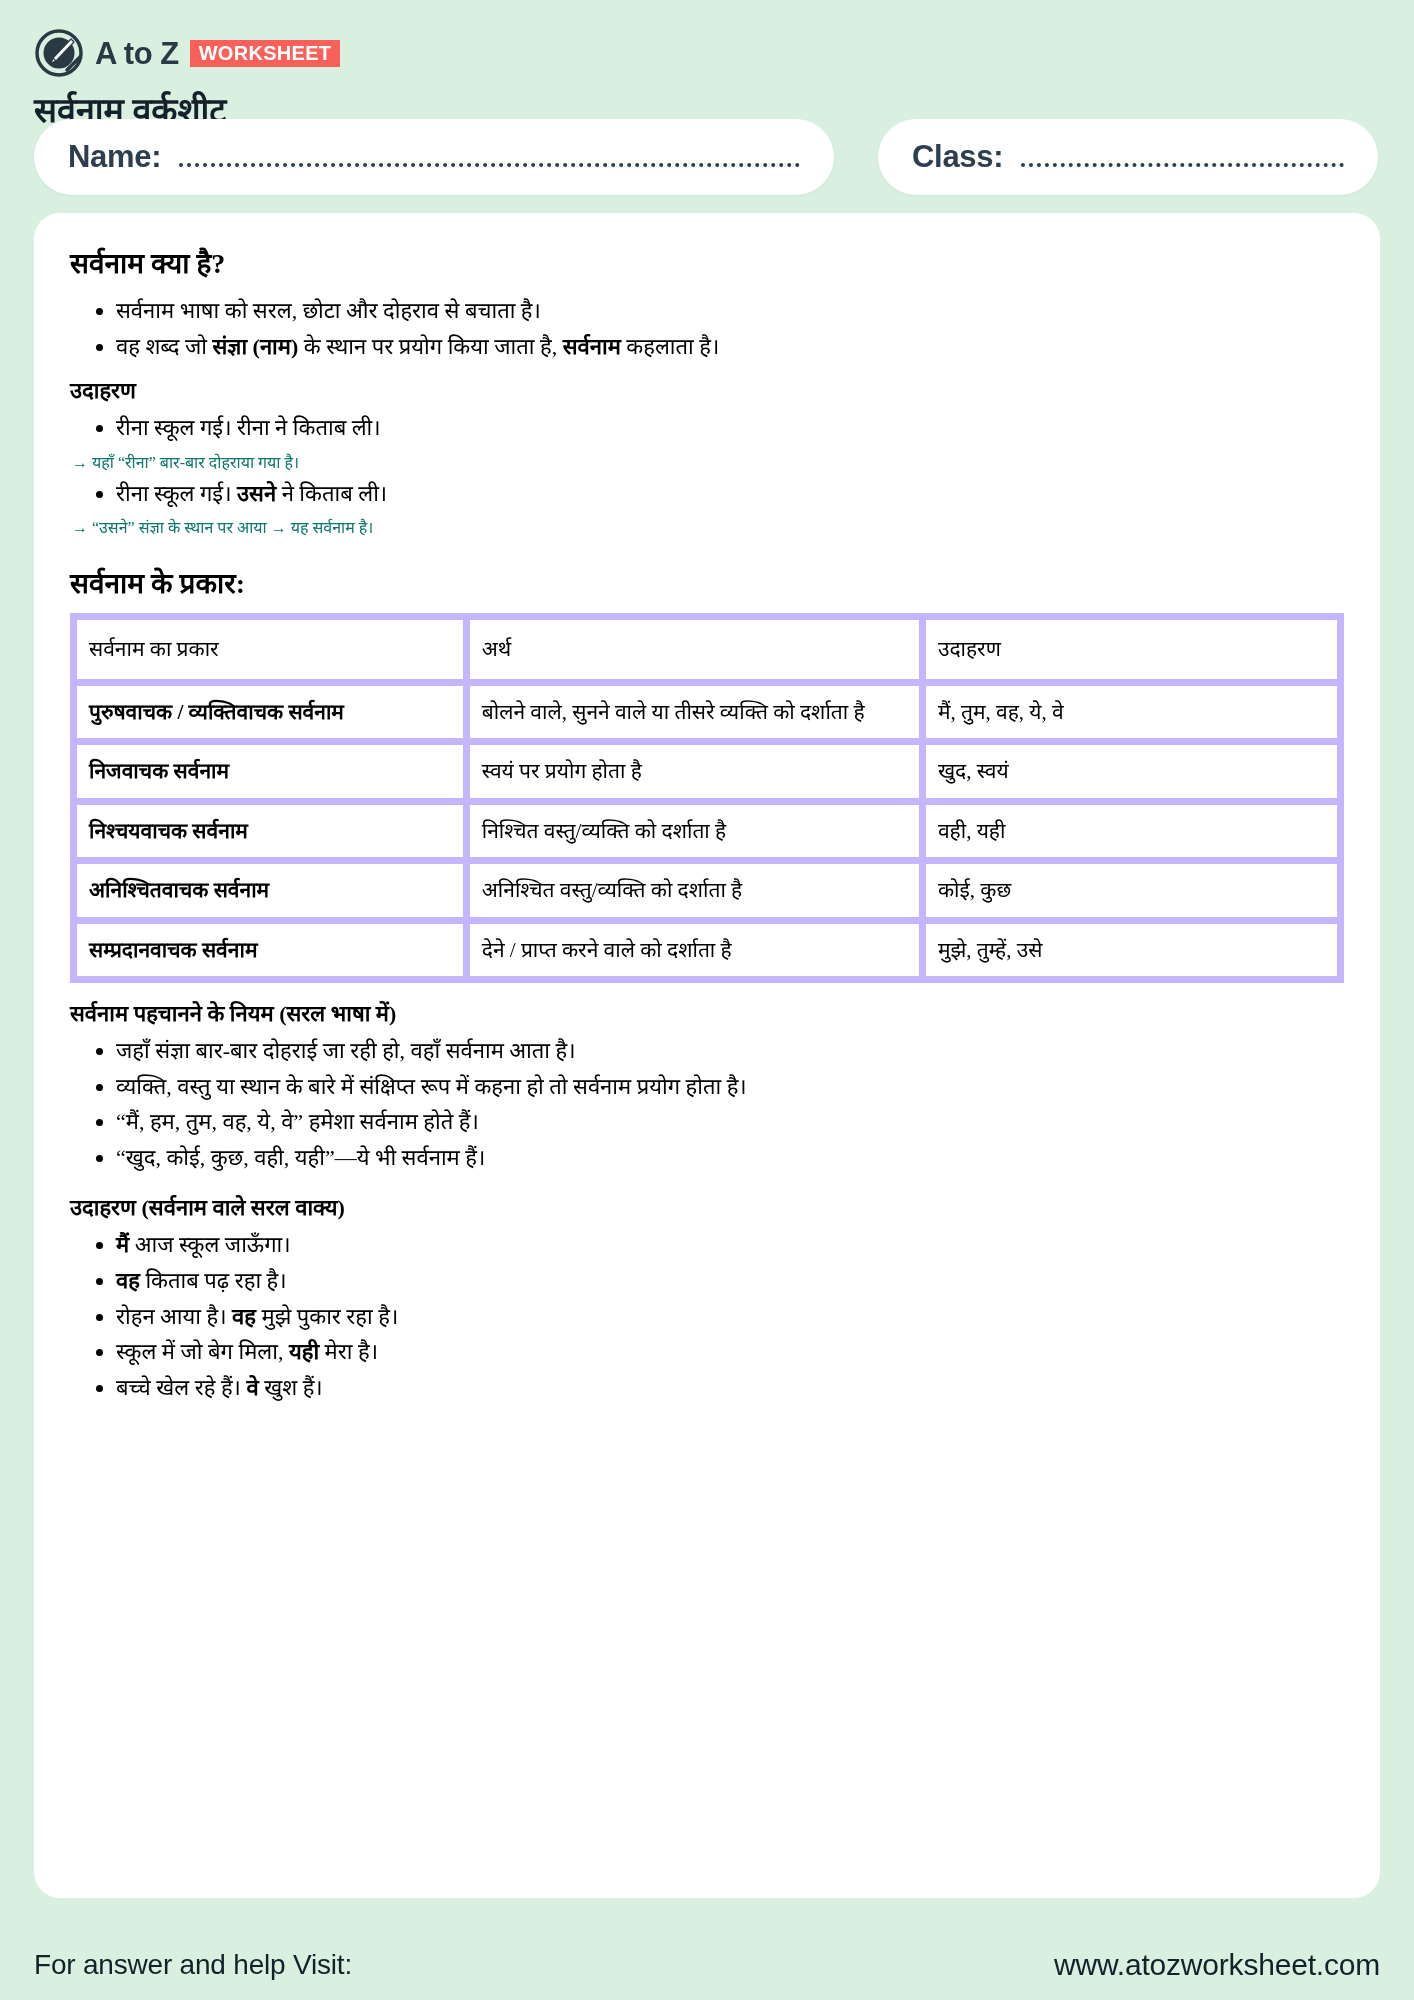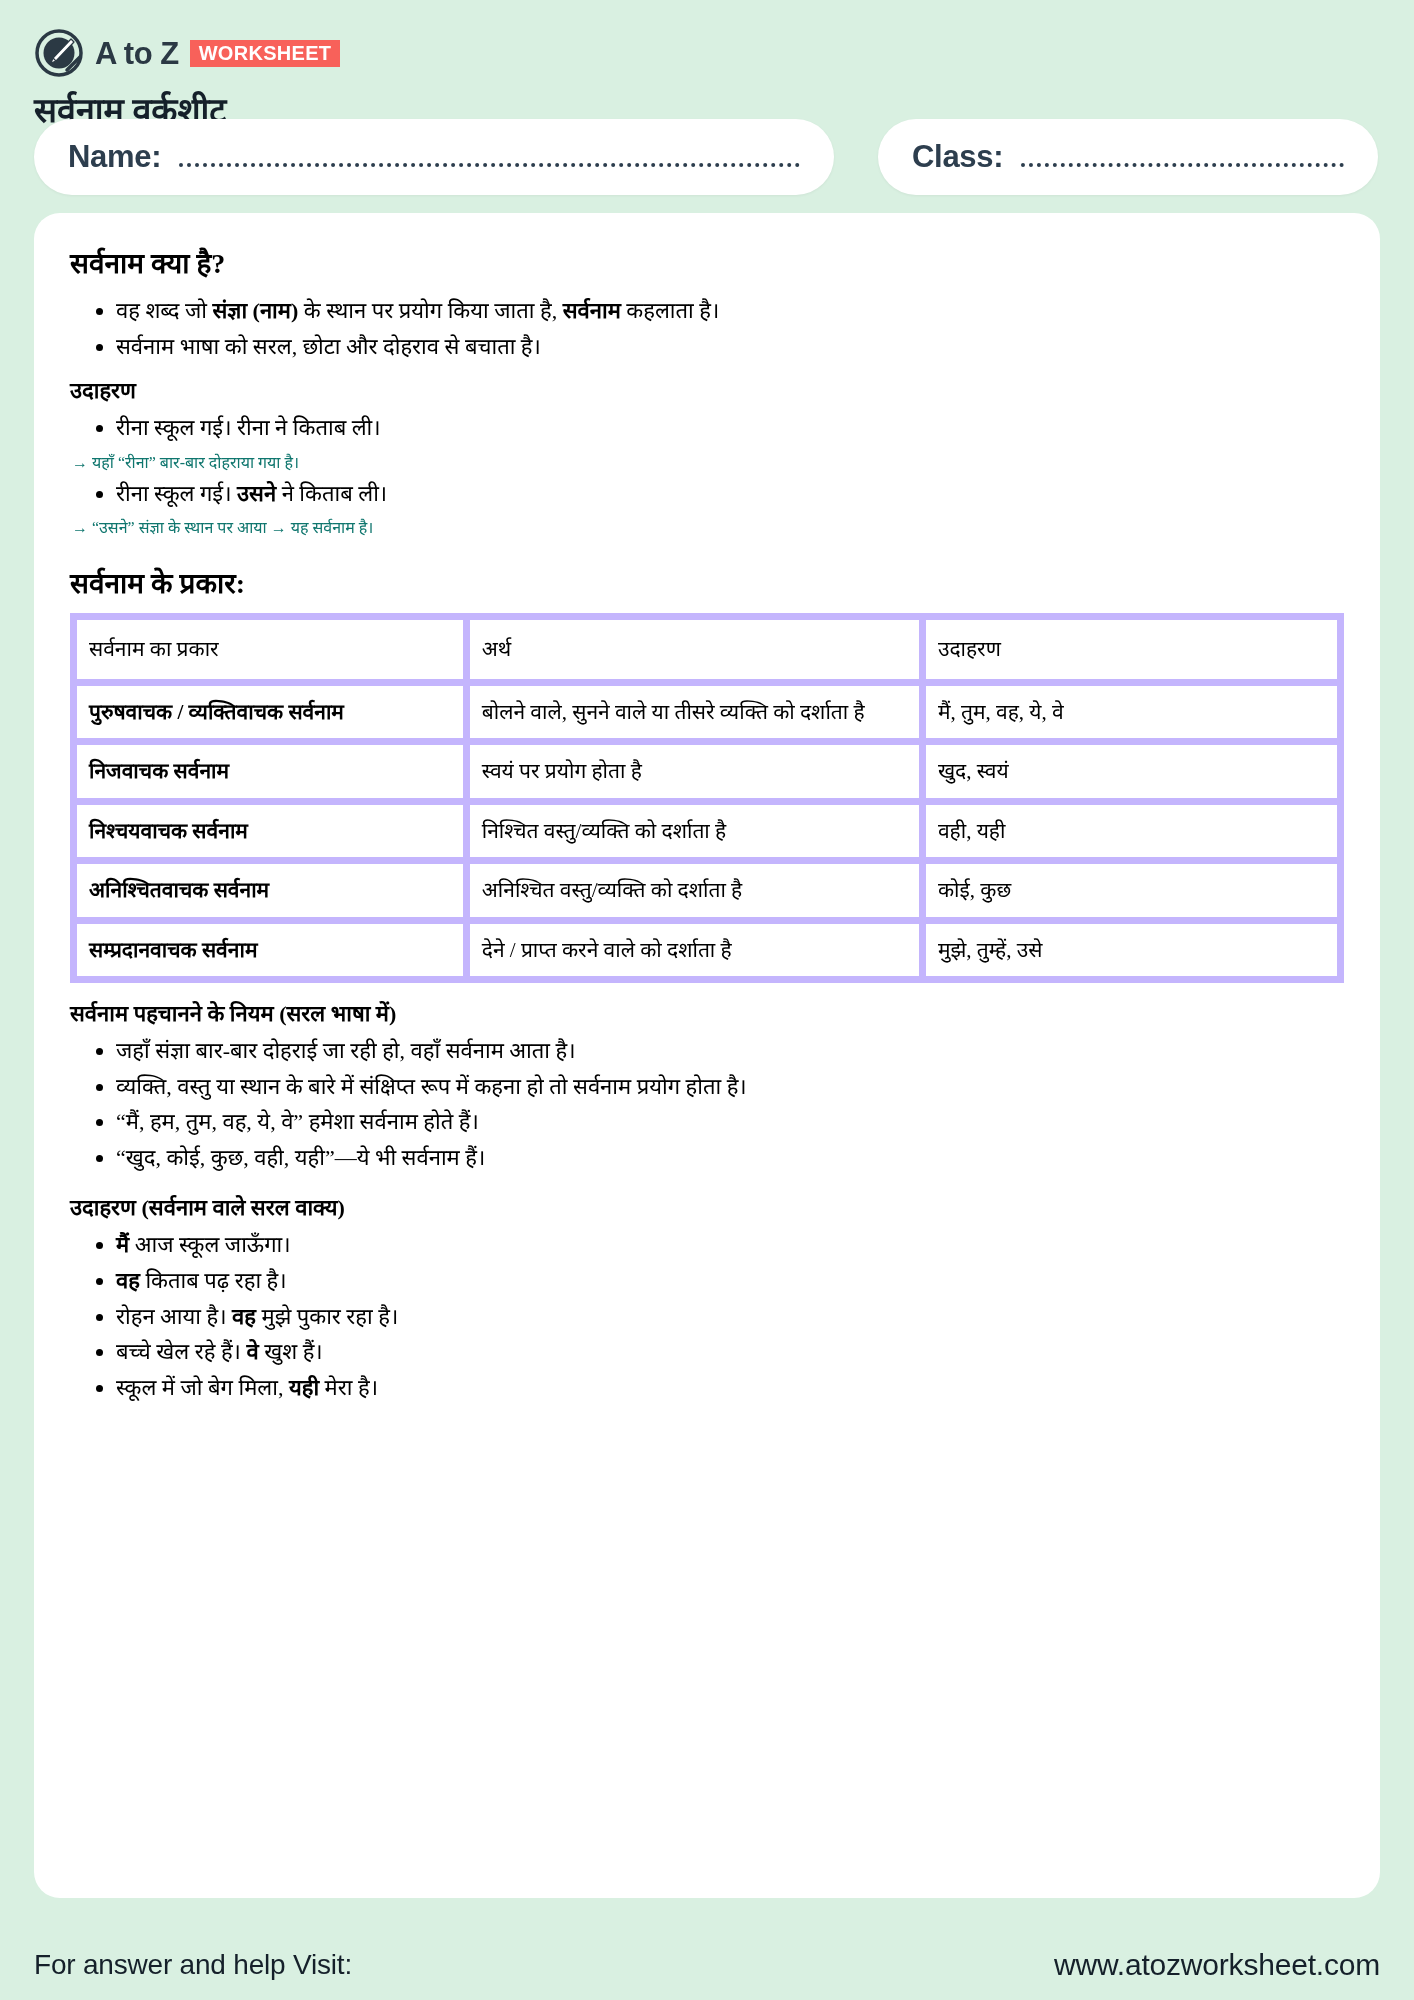--- a/index.html
+++ b/index.html
@@ -266,22 +266,22 @@
   <div class="field class-field">
     <span class="field-label">Class:</span>
     <span class="field-line"></span>
   </div>
 </div>
 
 <div class="card">
 
   <h2 class="section-title devanagari">सर्वनाम क्या है?</h2>
   <ul class="bullets">
+      <li class="devanagari"><span>सर्वनाम भाषा को सरल, छोटा और दोहराव से बचाता है।</span></li>
       <li class="devanagari"><span>वह शब्द जो </span><b>संज्ञा (नाम)</b><span> के स्थान पर प्रयोग किया जाता है, </span><b>सर्वनाम</b><span> कहलाता है।</span></li>
-      <li class="devanagari"><span>सर्वनाम भाषा को सरल, छोटा और दोहराव से बचाता है।</span></li>
     </ul>
 
   <h3 class="sub-title devanagari">उदाहरण</h3>
   <div>
       <ul class="bullets">
         <li class="devanagari"><span>रीना स्कूल गई। रीना ने किताब ली।</span></li>
       </ul>
       <div class="arrow-line devanagari"><span>→ यहाँ “रीना” बार-बार दोहराया गया है।</span></div>
       <ul class="bullets">
         <li class="devanagari"><span>रीना स्कूल गई। </span><b>उसने</b><span> ने किताब ली।</span></li>
@@ -339,21 +339,21 @@
       <li class="devanagari"><span>व्यक्ति, वस्तु या स्थान के बारे में संक्षिप्त रूप में कहना हो तो सर्वनाम प्रयोग होता है।</span></li>
       <li class="devanagari"><span>“मैं, हम, तुम, वह, ये, वे” हमेशा सर्वनाम होते हैं।</span></li>
       <li class="devanagari"><span>“खुद, कोई, कुछ, वही, यही”—ये भी सर्वनाम हैं।</span></li>
     </ul>
 
   <h3 class="sub-title devanagari" style="margin-top:16px;">उदाहरण (सर्वनाम वाले सरल वाक्य)</h3>
   <ul class="bullets" style="line-height:2;">
       <li class="devanagari"><b>मैं</b><span> आज स्कूल जाऊँगा।</span></li>
       <li class="devanagari"><b>वह</b><span> किताब पढ़ रहा है।</span></li>
       <li class="devanagari"><span>रोहन आया है। </span><b>वह</b><span> मुझे पुकार रहा है।</span></li>
+      <li class="devanagari"><span>स्कूल में जो बेग मिला, </span><b>यही</b><span> मेरा है।</span></li>
       <li class="devanagari"><span>बच्चे खेल रहे हैं। </span><b>वे</b><span> खुश हैं।</span></li>
-      <li class="devanagari"><span>स्कूल में जो बेग मिला, </span><b>यही</b><span> मेरा है।</span></li>
     </ul>
 </div>
 
 <div class="footer">
   <span class="footer-left">For answer and help Visit:</span>
   <a class="footer-right" href="#" style="text-decoration:none;text-align:right;">www.atozworksheet.com</a>
 </div>
 
 </body></html>

